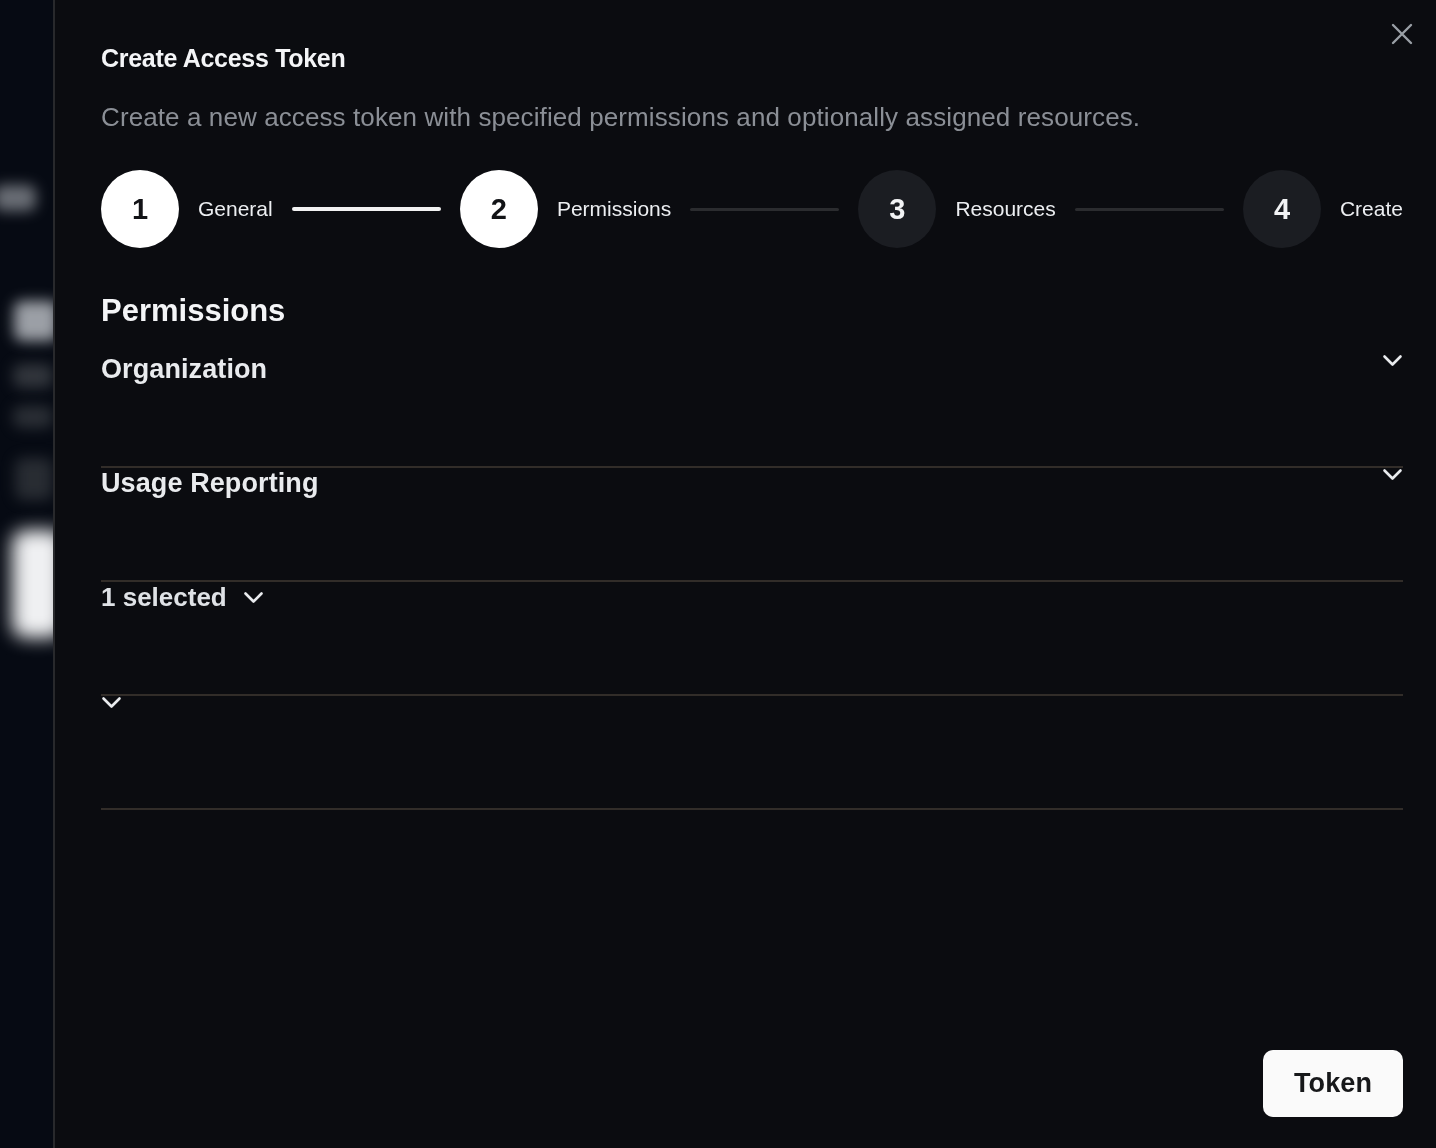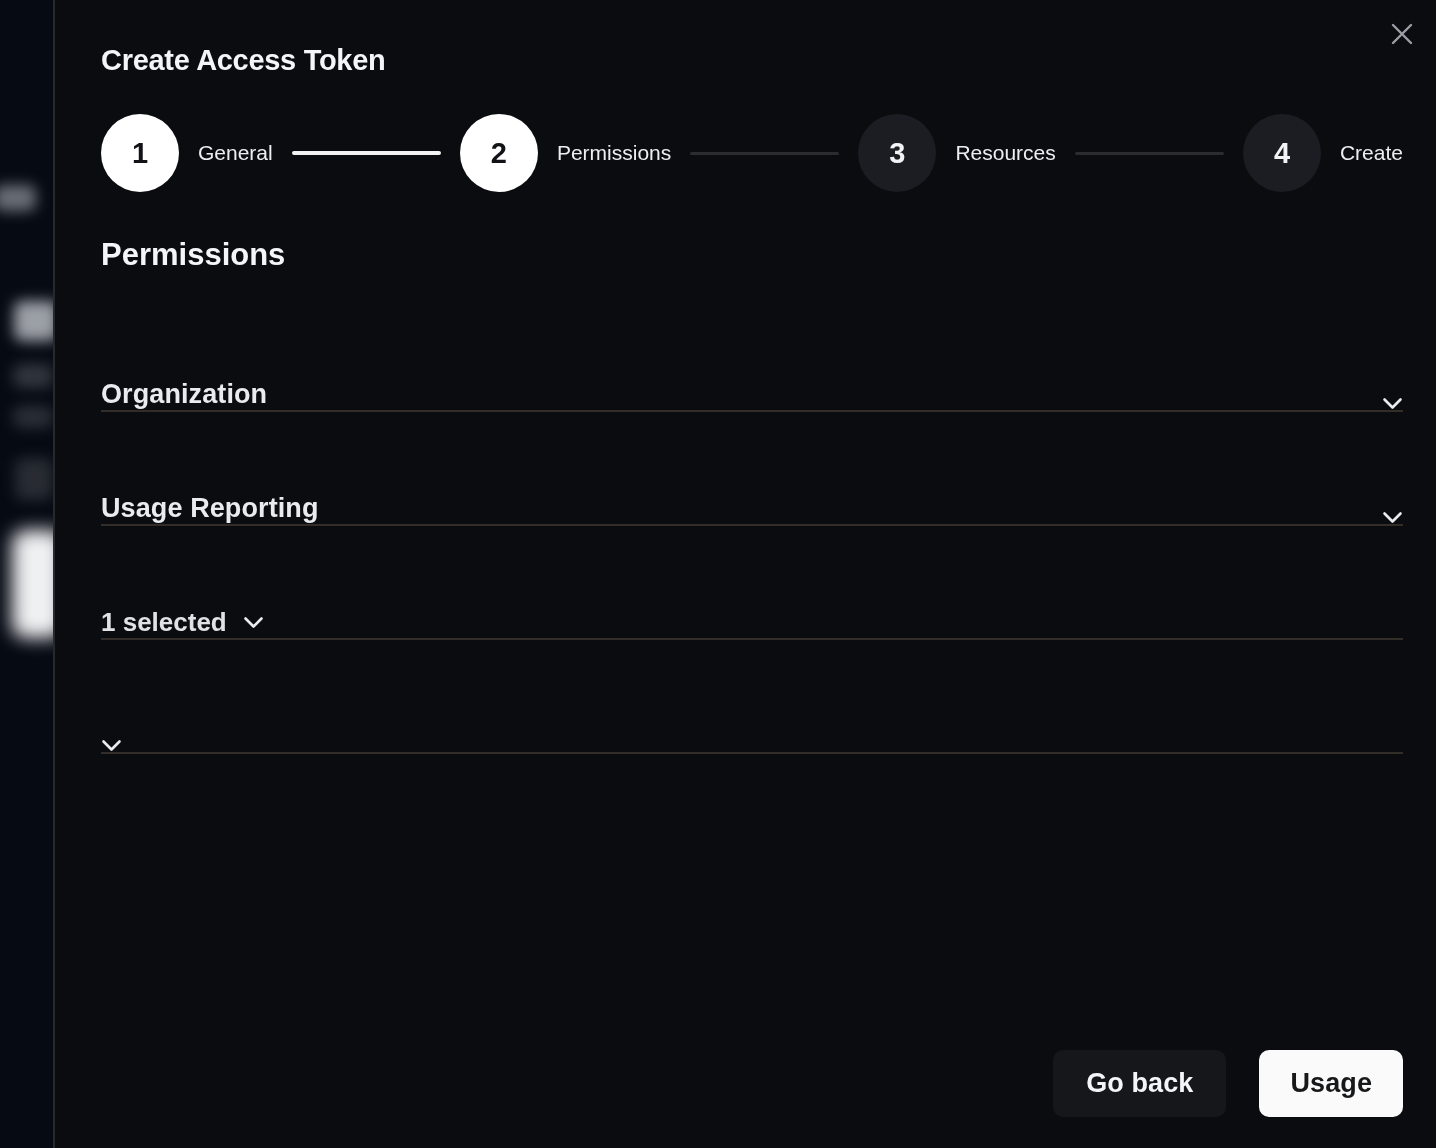--- a/index.html
+++ b/index.html
@@ -31,21 +31,21 @@
     background: var(--modal-bg, #0b0c10);
     color: var(--text-primary, #f2f3f5);
     padding: 44px 33px 0 46px;
   }
   .close-btn {
     position: absolute; top: 14px; right: 14px; width: 40px; height: 40px;
     display: flex; align-items: center; justify-content: center;
     background: transparent; border: none; cursor: pointer; color: #9aa0a6;
   }
   .modal-title {
-    font-size: 29px; font-weight: 700; letter-spacing: -0.3px; color: #f4f5f7;
+    font-size: 25px; font-weight: 700; letter-spacing: -0.3px; color: #f4f5f7;
   }
   .modal-subtitle {
     margin-top: 29px; font-size: 26px; font-weight: 400; color: #8b8f96;
     letter-spacing: 0.1px;
   }
 
   
   .stepper { margin-top: 37px; display: flex; align-items: center; }
   .step { display: flex; align-items: center; cursor: pointer; }
   .step-circle {
@@ -67,21 +67,21 @@
     flex: 1 1 auto; height: 3px; margin: 0 19px; border-radius: 2px;
     background: #2b2c2f;
   }
   .step-connector.active { background: #f2f2f2; height: 4px; }
 
   
   .section-heading { margin-top: 45px; font-size: 31px; font-weight: 700; color: #f4f5f7; }
 
   .accordion { margin-top: 25px; }
   .accordion-row {
-    height: 114px; display: flex; align-items: flex-end; justify-content: space-between;
+    height: 114px; display: flex; align-items: flex-start; justify-content: space-between;
     border-bottom: 2px solid var(--divider, #322d29); cursor: pointer;
   }
   .accordion-label { font-size: 27px; font-weight: 600; color: #e9ebee; letter-spacing: 0.1px; }
   .accordion-right { display: flex; align-items: center; gap: 16px; }
   .accordion-count { font-size: 26px; font-weight: 600; color: #dfe2e6; }
   .accordion-count:empty { display: none; }
   .chevron-icon { display: flex; align-items: center; color: #e9ebee; }
 
   
   .footer {
@@ -109,20 +109,21 @@
 
 <div class="modal">
 
   <button class="close-btn" aria-label="Close">
     <svg width="26" height="26" viewBox="0 0 26 26">
       <path d="M4 4 L22 22 M22 4 L4 22" stroke="currentColor" stroke-width="2.4" stroke-linecap="round" fill="none"></path>
     </svg>
   </button>
 
   <div class="modal-title">Create Access Token</div>
+  <div class="modal-subtitle">Create a new access token with specified permissions and optionally assigned resources.</div>
 
   <div class="stepper" id="stepper">
   <div class="step complete">
     <div class="step-circle">1</div>
     <div class="step-label">General</div>
   </div>
 <div class="step-connector active"></div>
   <div class="step active">
     <div class="step-circle">2</div>
     <div class="step-label">Permissions</div>
@@ -184,16 +185,15 @@
       <span class="chevron-icon">
         <svg width="21" height="13" viewBox="0 0 21 13">
           <path d="M2.5 2.5 L10.5 10.5 L18.5 2.5" fill="none" stroke="currentColor" stroke-width="2.6" stroke-linecap="round" stroke-linejoin="round"></path>
         </svg>
       </span>
     </div>
   </div>
 </div>
 
   <div class="footer">
-    <button class="btn btn-secondary">Go back</button>
-    <button class="btn btn-primary">Usage</button>
+    <button class="btn btn-primary">Token</button>
   </div>
 </div>
 
 </body></html>

